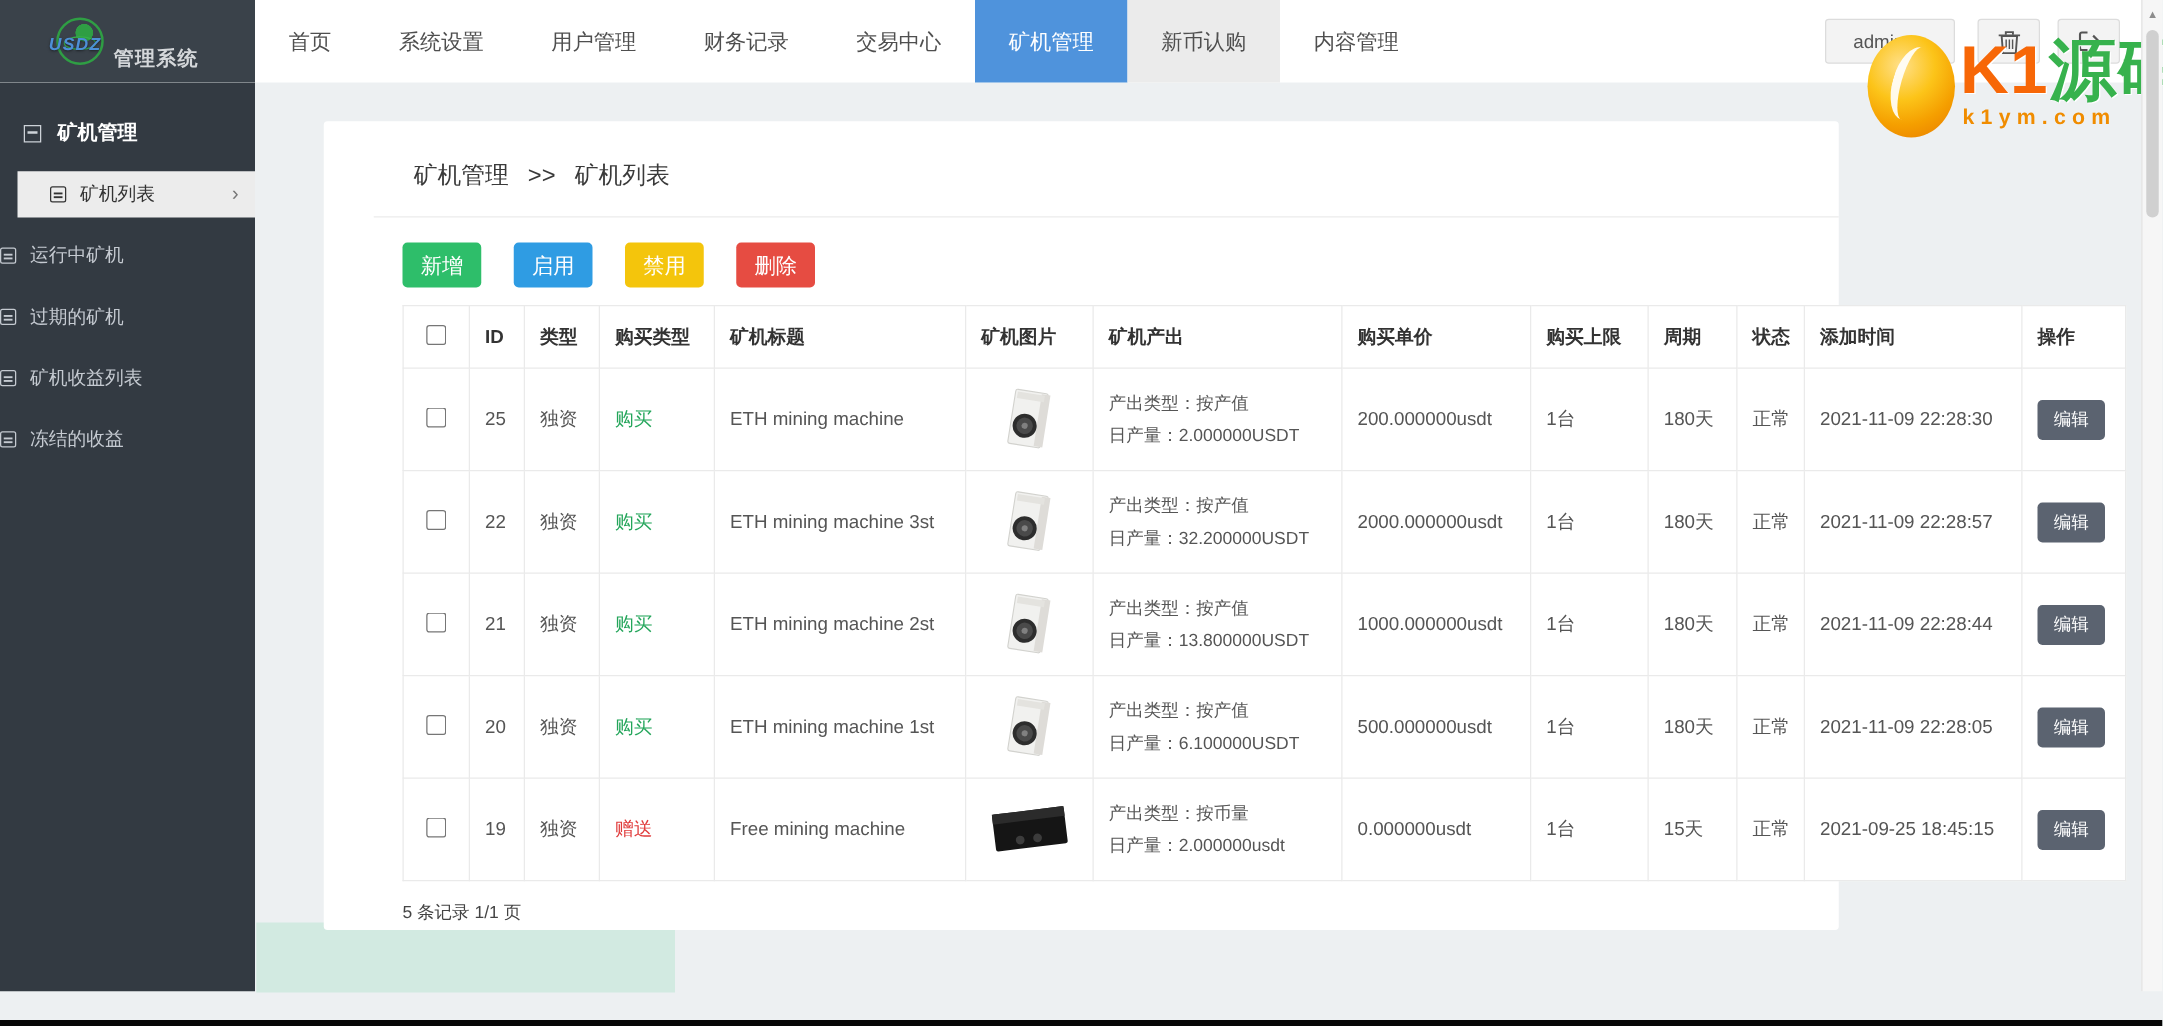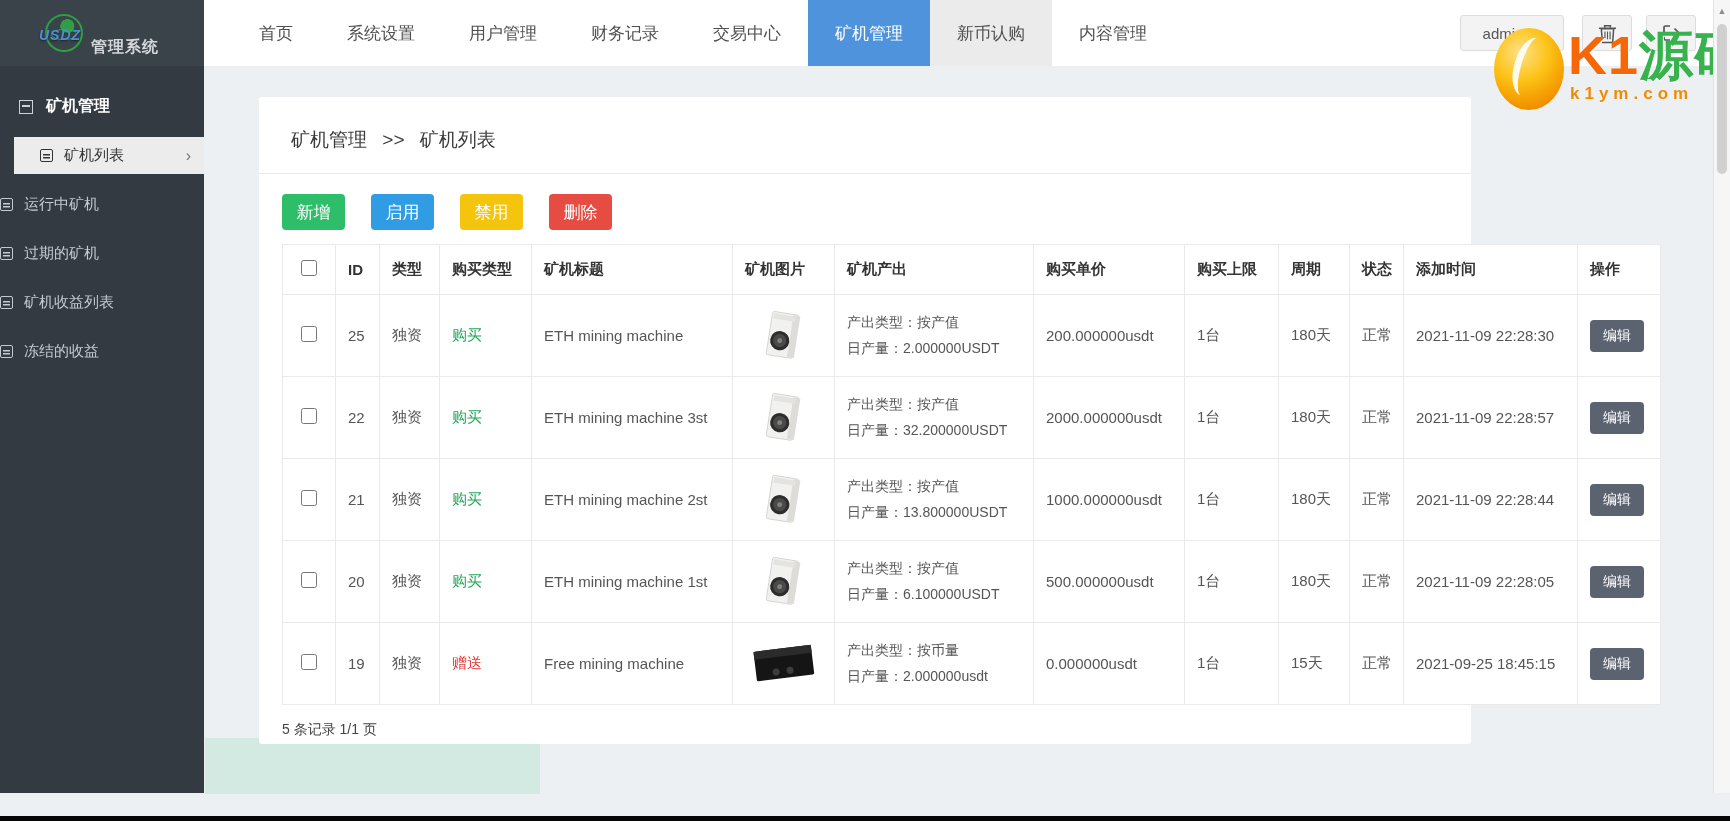--- a/index.html
+++ b/index.html
@@ -1,20 +1,20 @@
 <!DOCTYPE html>
 <html><head>
 <meta charset="utf-8">
 <style>
   * { margin:0; padding:0; box-sizing:border-box; }
   html,body { width:1730px; height:821px; overflow:hidden; }
   body { font-family:"Liberation Sans","DejaVu Sans",sans-serif; background:#edf0f2; position:relative; color:#333; }
 
   
-  .app-header { position:absolute; left:0; top:0; width:1730px; height:66px; background:#fff; display:flex; z-index:30;gap:28px; }
+  .app-header { position:absolute; left:0; top:0; width:1730px; height:66px; background:#fff; display:flex; z-index:30; }
   .logo { width:204px; height:66px; background:#3a424a; display:flex; align-items:center; justify-content:center; gap:8px; flex:none; }
   .globe { position:relative; width:38px; height:38px; border:2px solid #2f9e44; border-radius:50%; flex:none;
            background:radial-gradient(circle at 60% 30%, #2f9e44 0 22%, transparent 23%); }
   .globe::before { content:""; position:absolute; left:4px; top:13px; right:4px; height:9px; border:1.5px solid #37b24d; border-radius:50%; }
   .globe .usdz { position:absolute; left:-8px; top:11px; font-size:14px; font-weight:700; font-style:italic; color:#4d8fd6; letter-spacing:1px; text-shadow:0 1px 2px rgba(0,0,0,.5); }
   .logo-sub { color:#d4d7da; font-size:16px; font-weight:700; letter-spacing:1px; margin-top:28px; }
   .top-nav { display:flex; }
   .nav-item { display:flex; align-items:center; height:66px; padding:0 27px; font-size:17px; color:#4f4f4f; cursor:pointer; }
   .nav-item.active { background:#4f93dc; color:#fff; }
   .nav-item.highlight { background:#ebebeb; }
@@ -45,21 +45,21 @@
               background-image:linear-gradient(currentColor,currentColor),linear-gradient(currentColor,currentColor);
               background-size:7px 1.5px; background-position:1.5px 3.5px,1.5px 6.5px; background-repeat:no-repeat; }
   .chev { position:absolute; right:13px; font-size:16px; color:#777; }
 
   
   .scrollbar { position:absolute; right:0; top:0; width:17px; height:793px; background:#f6f6f6; border-left:1px solid #e2e2e2; z-index:65; }
   .scroll-arrow { position:absolute; top:6px; left:0; width:16px; text-align:center; font-size:9px; color:#8d8d8d; }
   .scroll-thumb { position:absolute; top:24px; left:3px; width:10px; height:150px; background:#d0d0d0; border-radius:5px; }
 
   
-  .card { position:absolute; left:259px; top:97px; width:1212px; height:647px; background:#fff; border-radius:3px; z-index:10; }
+  .card { position:absolute; left:259px; top:97px; width:1212px; height:647px; background:#fff; border-radius:3px; z-index:10;padding-left:40px; }
   .breadcrumb { padding:30px 0 0 32px; font-size:19px; color:#3a3a3a; }
   .breadcrumb .sep { margin:0 10px; color:#3a3a3a; }
   .bc-divider { margin-top:20px; border-bottom:1px solid #ebebeb; }
   .toolbar { margin:20px 0 0 23px; display:flex; gap:26px; }
   .toolbar button { width:63px; height:36px; border:none; border-radius:4px; color:#fff; font-size:17px; cursor:pointer; font-family:inherit; }
   .btn-add { background:#2ebe6a; } .btn-enable { background:#2f9ce3; }
   .btn-disable { background:#f4c50c; } .btn-delete { background:#e64c42; }
 
   table { margin:14px 0 0 23px; border-collapse:collapse; table-layout:fixed; width:1378px; background:#fff; }
   th, td { border:1px solid #eaeaea; text-align:left; }

